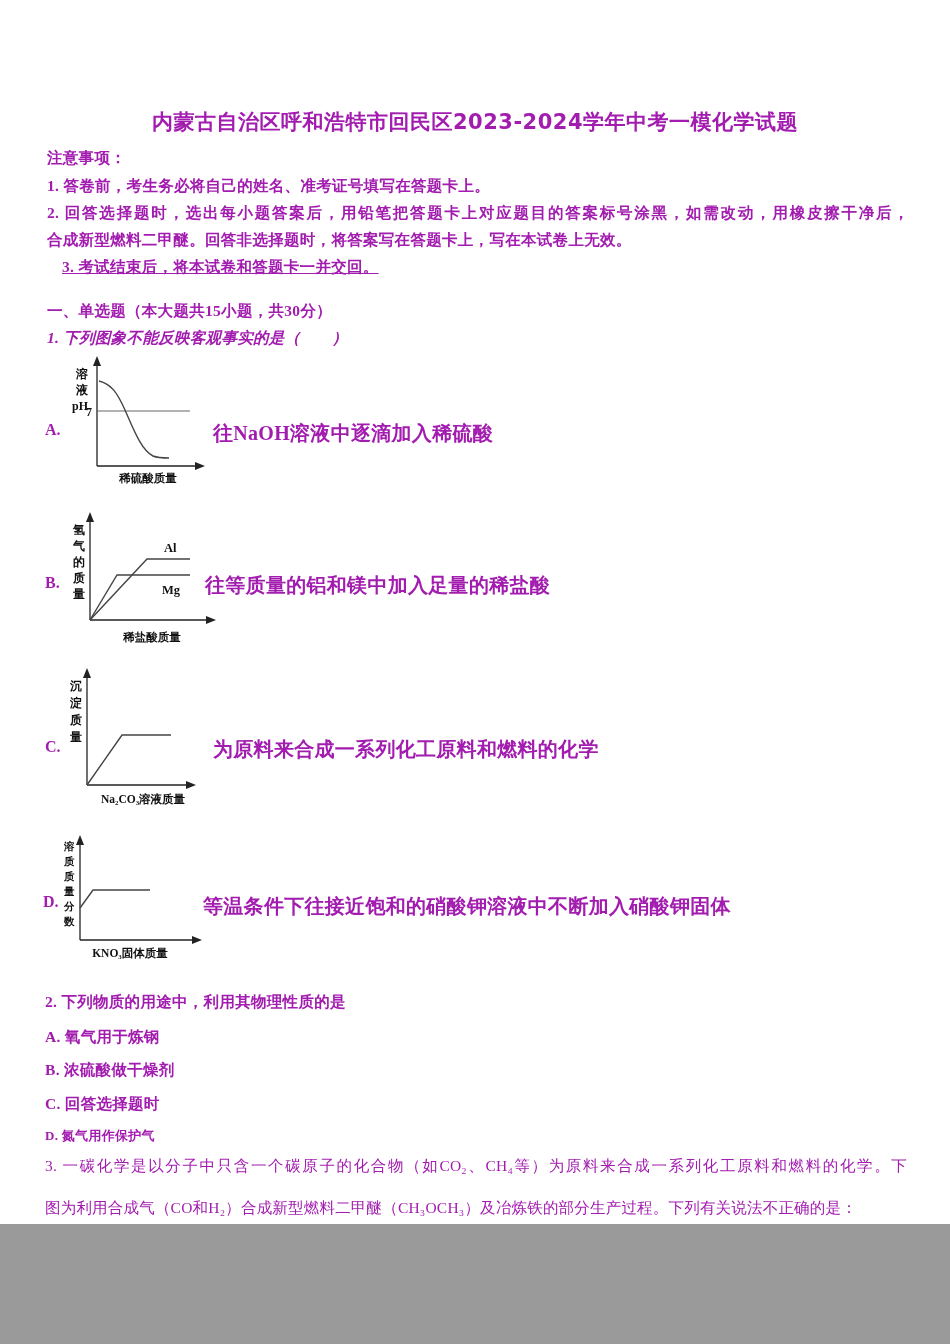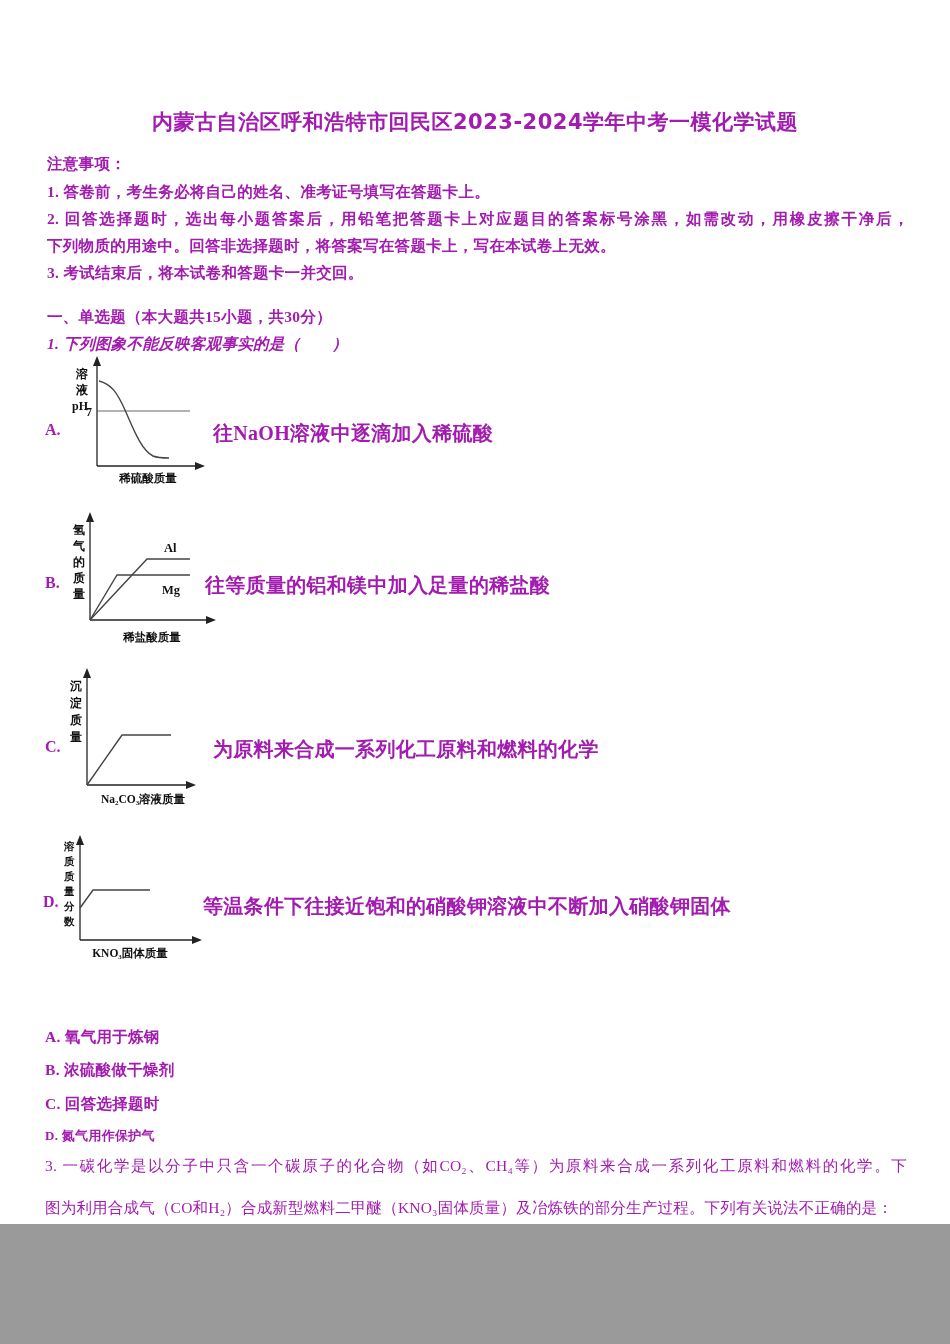--- a/index.html
+++ b/index.html
@@ -1,21 +1,21 @@
 <!DOCTYPE html>
 <html><head>
 <meta charset="utf-8">
 <style>
   html,body{margin:0;padding:0;background:#9a9a9a;}
   .page{position:relative;width:950px;height:1224px;margin:0 auto;background:#ffffff;
         font-family:"Liberation Serif","DejaVu Serif",serif;color:#a21caf;overflow:hidden;}
   .abs{position:absolute;}
   .title{width:950px;text-align:center;font-size:21px;font-weight:700;letter-spacing:.5px;
          font-family:"DejaVu Sans","Liberation Sans",sans-serif;}
-  .t{font-size:15.5px;font-weight:600;letter-spacing:.3px;white-space:nowrap;margin-top:6px;}
+  .t{font-size:15.5px;font-weight:600;letter-spacing:.3px;white-space:nowrap;}
   .justify{width:862px;white-space:normal;text-align:justify;text-align-last:justify;}
   .optletter{font-size:16px;font-weight:700;}
   .caption{font-size:20px;font-weight:700;letter-spacing:.3px;white-space:nowrap;}
   .q3line{font-size:15.5px;font-weight:500;letter-spacing:.2px;white-space:nowrap;}
   svg{overflow:visible;}
   svg text{font-family:"Liberation Serif","DejaVu Serif",serif;fill:#111;font-weight:600;}
   .axis{stroke:#222;stroke-width:1.3;fill:none;}
   .axfill{fill:#222;stroke:none;}
   .curve{stroke:#444;stroke-width:1.4;fill:none;}
   .ref{stroke:#666;stroke-width:1.1;fill:none;}
@@ -27,22 +27,22 @@
 </head>
 <body>
 
 <div class="page">
 
   <div class="abs title" style="top:108px;left:0;">内蒙古自治区呼和浩特市回民区2023-2024学年中考一模化学试题</div>
 
   <div class="abs t" style="left:47px;top:148px;">注意事项：</div>
   <div class="abs t" style="left:47px;top:176px;">1. 答卷前，考生务必将自己的姓名、准考证号填写在答题卡上。</div>
   <div class="abs t justify" style="left:47px;top:203px;">2. 回答选择题时，选出每小题答案后，用铅笔把答题卡上对应题目的答案标号涂黑，如需改动，用橡皮擦干净后，</div>
-  <div class="abs t" style="left:47px;top:230px;">下列物质的用途中。回答非选择题时，将答案写在答题卡上，写在本试卷上无效。</div>
-  <div class="abs t" style="left:47px;top:257px;">3. 考试结束后，将本试卷和答题卡一并交回。</div>
+  <div class="abs t" style="left:47px;top:230px;">合成新型燃料二甲醚。回答非选择题时，将答案写在答题卡上，写在本试卷上无效。</div>
+  <div class="abs t" style="left:62px;top:257px;text-decoration:underline;">3. 考试结束后，将本试卷和答题卡一并交回。</div>
 
   <div class="abs t" style="left:47px;top:301px;">一、单选题（本大题共15小题，共30分）</div>
   <div class="abs t" style="left:47px;top:328px;font-style:italic;">1. 下列图象不能反映客观事实的是（　　）</div>
 
   <div class="abs optletter" style="left:45px;top:421px;">A.</div>
   <svg class="abs" style="left:59px;top:354px;" width="150" height="132" viewBox="0 0 150 132">
     <line x1="38" y1="112" x2="38" y2="8" class="axis"></line>
     <polygon points="38,2 34,12 42,12" class="axfill"></polygon>
     <line x1="38" y1="112" x2="140" y2="112" class="axis"></line>
     <polygon points="146,112 136,108 136,116" class="axfill"></polygon>
@@ -100,21 +100,22 @@
     <text x="16" y="18" class="axchsm">溶</text>
     <text x="16" y="33" class="axchsm">质</text>
     <text x="16" y="48" class="axchsm">质</text>
     <text x="16" y="63" class="axchsm">量</text>
     <text x="16" y="78" class="axchsm">分</text>
     <text x="16" y="93" class="axchsm">数</text>
     <text x="82" y="125" text-anchor="middle" class="axlbl">KNO₃固体质量</text>
   </svg>
   <div class="abs caption" style="left:203px;top:893px;">等温条件下往接近饱和的硝酸钾溶液中不断加入硝酸钾固体</div>
 
+  <div class="abs t" style="left:45px;top:992px;">2. 下列物质的用途中，利用其物理性质的是</div>
   <div class="abs caption" style="left:45px;top:1027px;font-size:15.5px;">A. 氧气用于炼钢</div>
   <div class="abs caption" style="left:45px;top:1060px;font-size:15.5px;">B. 浓硫酸做干燥剂</div>
   <div class="abs caption" style="left:45px;top:1094px;font-size:15.5px;">C. 回答选择题时</div>
   <div class="abs caption" style="left:45px;top:1127px;font-size:13px;">D. 氮气用作保护气</div>
 
   <div class="abs q3line justify" style="left:45px;top:1156px;">3. 一碳化学是以分子中只含一个碳原子的化合物（如CO₂、CH₄等）为原料来合成一系列化工原料和燃料的化学。下</div>
-  <div class="abs q3line" style="left:45px;top:1198px;">图为利用合成气（CO和H₂）合成新型燃料二甲醚（KNO₃固体质量）及冶炼铁的部分生产过程。下列有关说法不正确的是：</div>
+  <div class="abs q3line" style="left:45px;top:1198px;">图为利用合成气（CO和H₂）合成新型燃料二甲醚（CH₃OCH₃）及冶炼铁的部分生产过程。下列有关说法不正确的是：</div>
 
 </div>
 
 </body></html>

